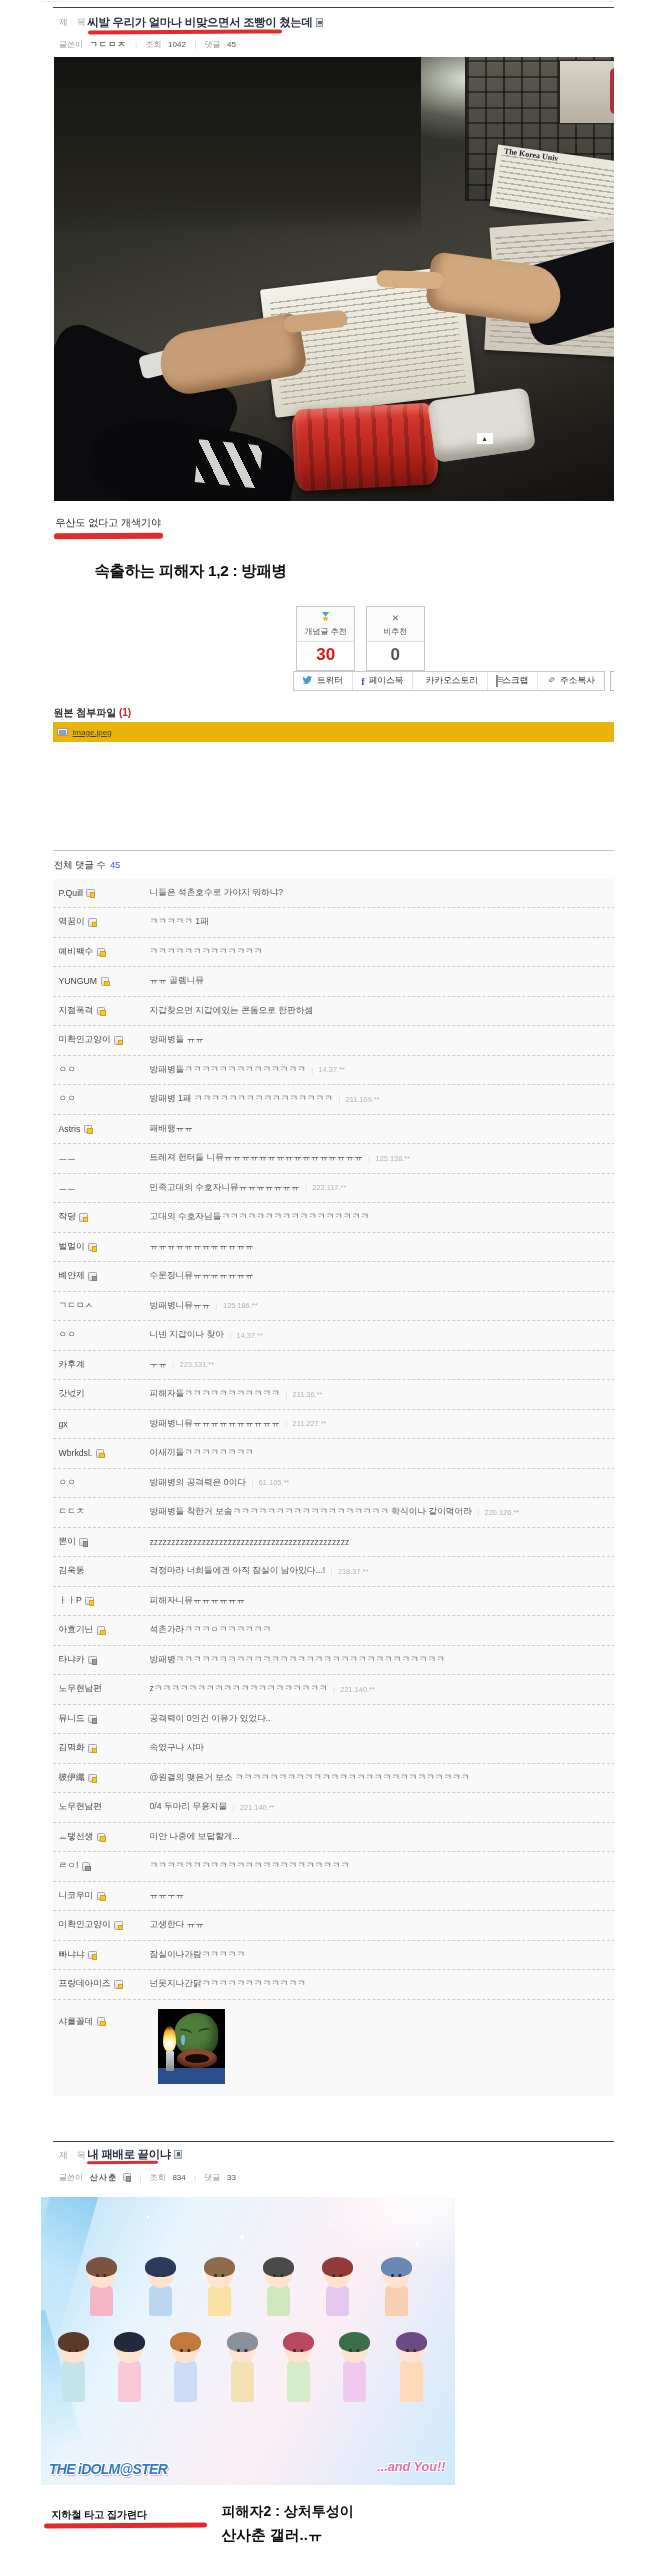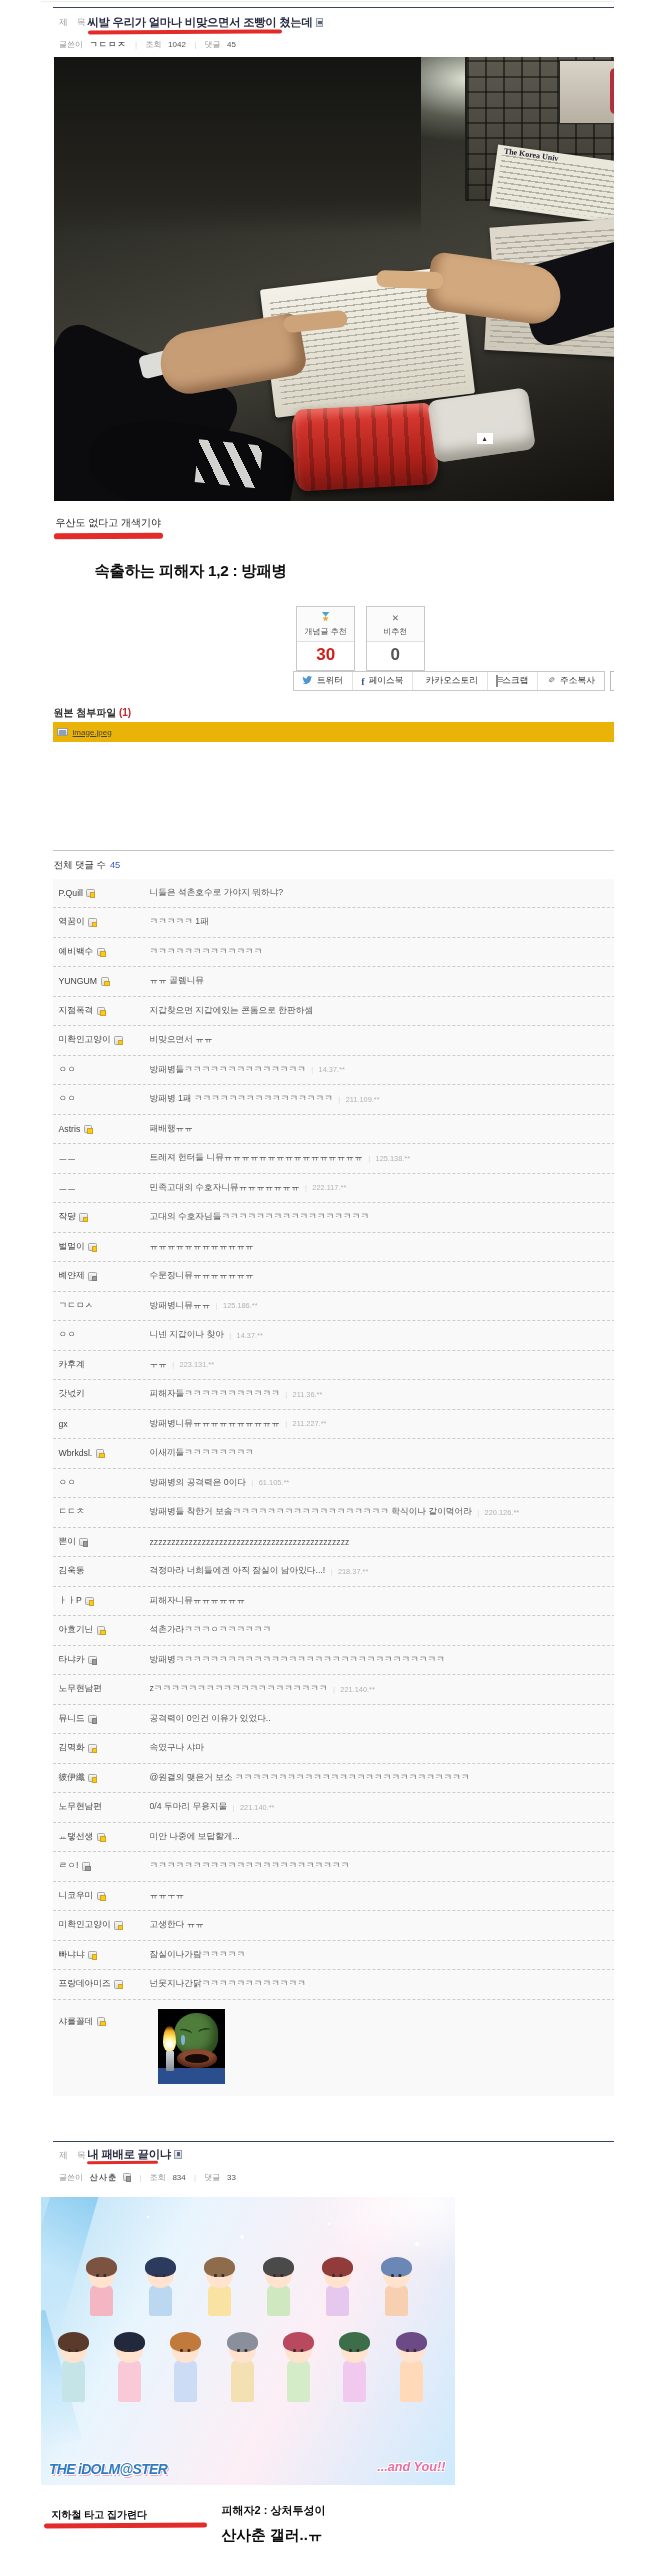--- a/index.html
+++ b/index.html
@@ -168,21 +168,21 @@
   .fig .head { position:relative; width:27px; height:27px; background:#ffe3cf; border-radius:50%; margin:0 auto; }
   .fig .head::before { content:""; position:absolute; left:-2px; top:-4px; width:31px; height:20px; background:var(--hair); border-radius:50% 50% 42% 42%; }
   .fig .head::after { content:""; position:absolute; left:8px; top:13.4px; width:2.7px; height:2.7px; background:#3a2d28; border-radius:50%; box-shadow:7.4px 0 0 #3a2d28; }
   .fig .body { width:23px; height:var(--bh,35px); background:var(--dress); border-radius:6px 6px 2.7px 2.7px; margin:-2.7px auto 0; }
   .idol-logo { position:absolute; left:8px; bottom:8px; font-size:14px; font-weight:bold; font-style:italic; color:#2f7cc4; letter-spacing:-0.7px;
     text-shadow:-0.7px -0.7px 0 #fff,0.7px -0.7px 0 #fff,-0.7px 0.7px 0 #fff,0.7px 0.7px 0 #fff,1.3px 2px 0 rgba(233,110,160,.55); }
   .idol-tag { position:absolute; right:9.4px; bottom:10.7px; font-size:12.7px; font-weight:bold; font-style:italic; color:#e86ea4;
     text-shadow:-0.7px -0.7px 0 #fff,0.7px -0.7px 0 #fff,-0.7px 0.7px 0 #fff,0.7px 0.7px 0 #fff; }
 
   .foot-note { position:absolute; top:2508px; left:16px; font-size:10px; font-weight:bold; color:#111; }
-  .foot-l1 { position:absolute; top:2503px; left:186px; font-size:11px; font-weight:bold; color:#0c0c0c; }
+  .foot-l1 { position:absolute; top:2503px; left:186px; font-size:14px; font-weight:bold; color:#0c0c0c; }
   .foot-l2 { position:absolute; top:2526px; left:186px; font-size:14.8px; font-weight:bold; color:#0c0c0c; }
 </style>
 </head>
 <body>
 
 <div class="page">
   <div class="hline-a"></div>
   <div class="hline-b"></div>
 
   <div class="t-label" style="top:17.4px;left:23.5px;">제 목</div>
@@ -344,21 +344,21 @@
           <div class="cmt-body">
             <span class="txt">지갑찾으면 지갑에있는 콘돔으로 한판하셈</span>
           </div>
         </div>
         <div class="cmt-row">
           <div class="cmt-name">
             <span>미확인고양이</span>
             <span class="gicon"></span>
           </div>
           <div class="cmt-body">
-            <span class="txt">비맞으면서 ㅠㅠ</span>
+            <span class="txt">방패병들 ㅠㅠ</span>
           </div>
         </div>
         <div class="cmt-row">
           <div class="cmt-name">
             <span>ㅇㅇ</span>
           </div>
           <div class="cmt-body">
             <span class="txt">방패병들ㅋㅋㅋㅋㅋㅋㅋㅋㅋㅋㅋㅋㅋㅋ</span>
             <span class="cmt-sep">|</span>
             <span class="cmt-ip">14.37.**</span>

